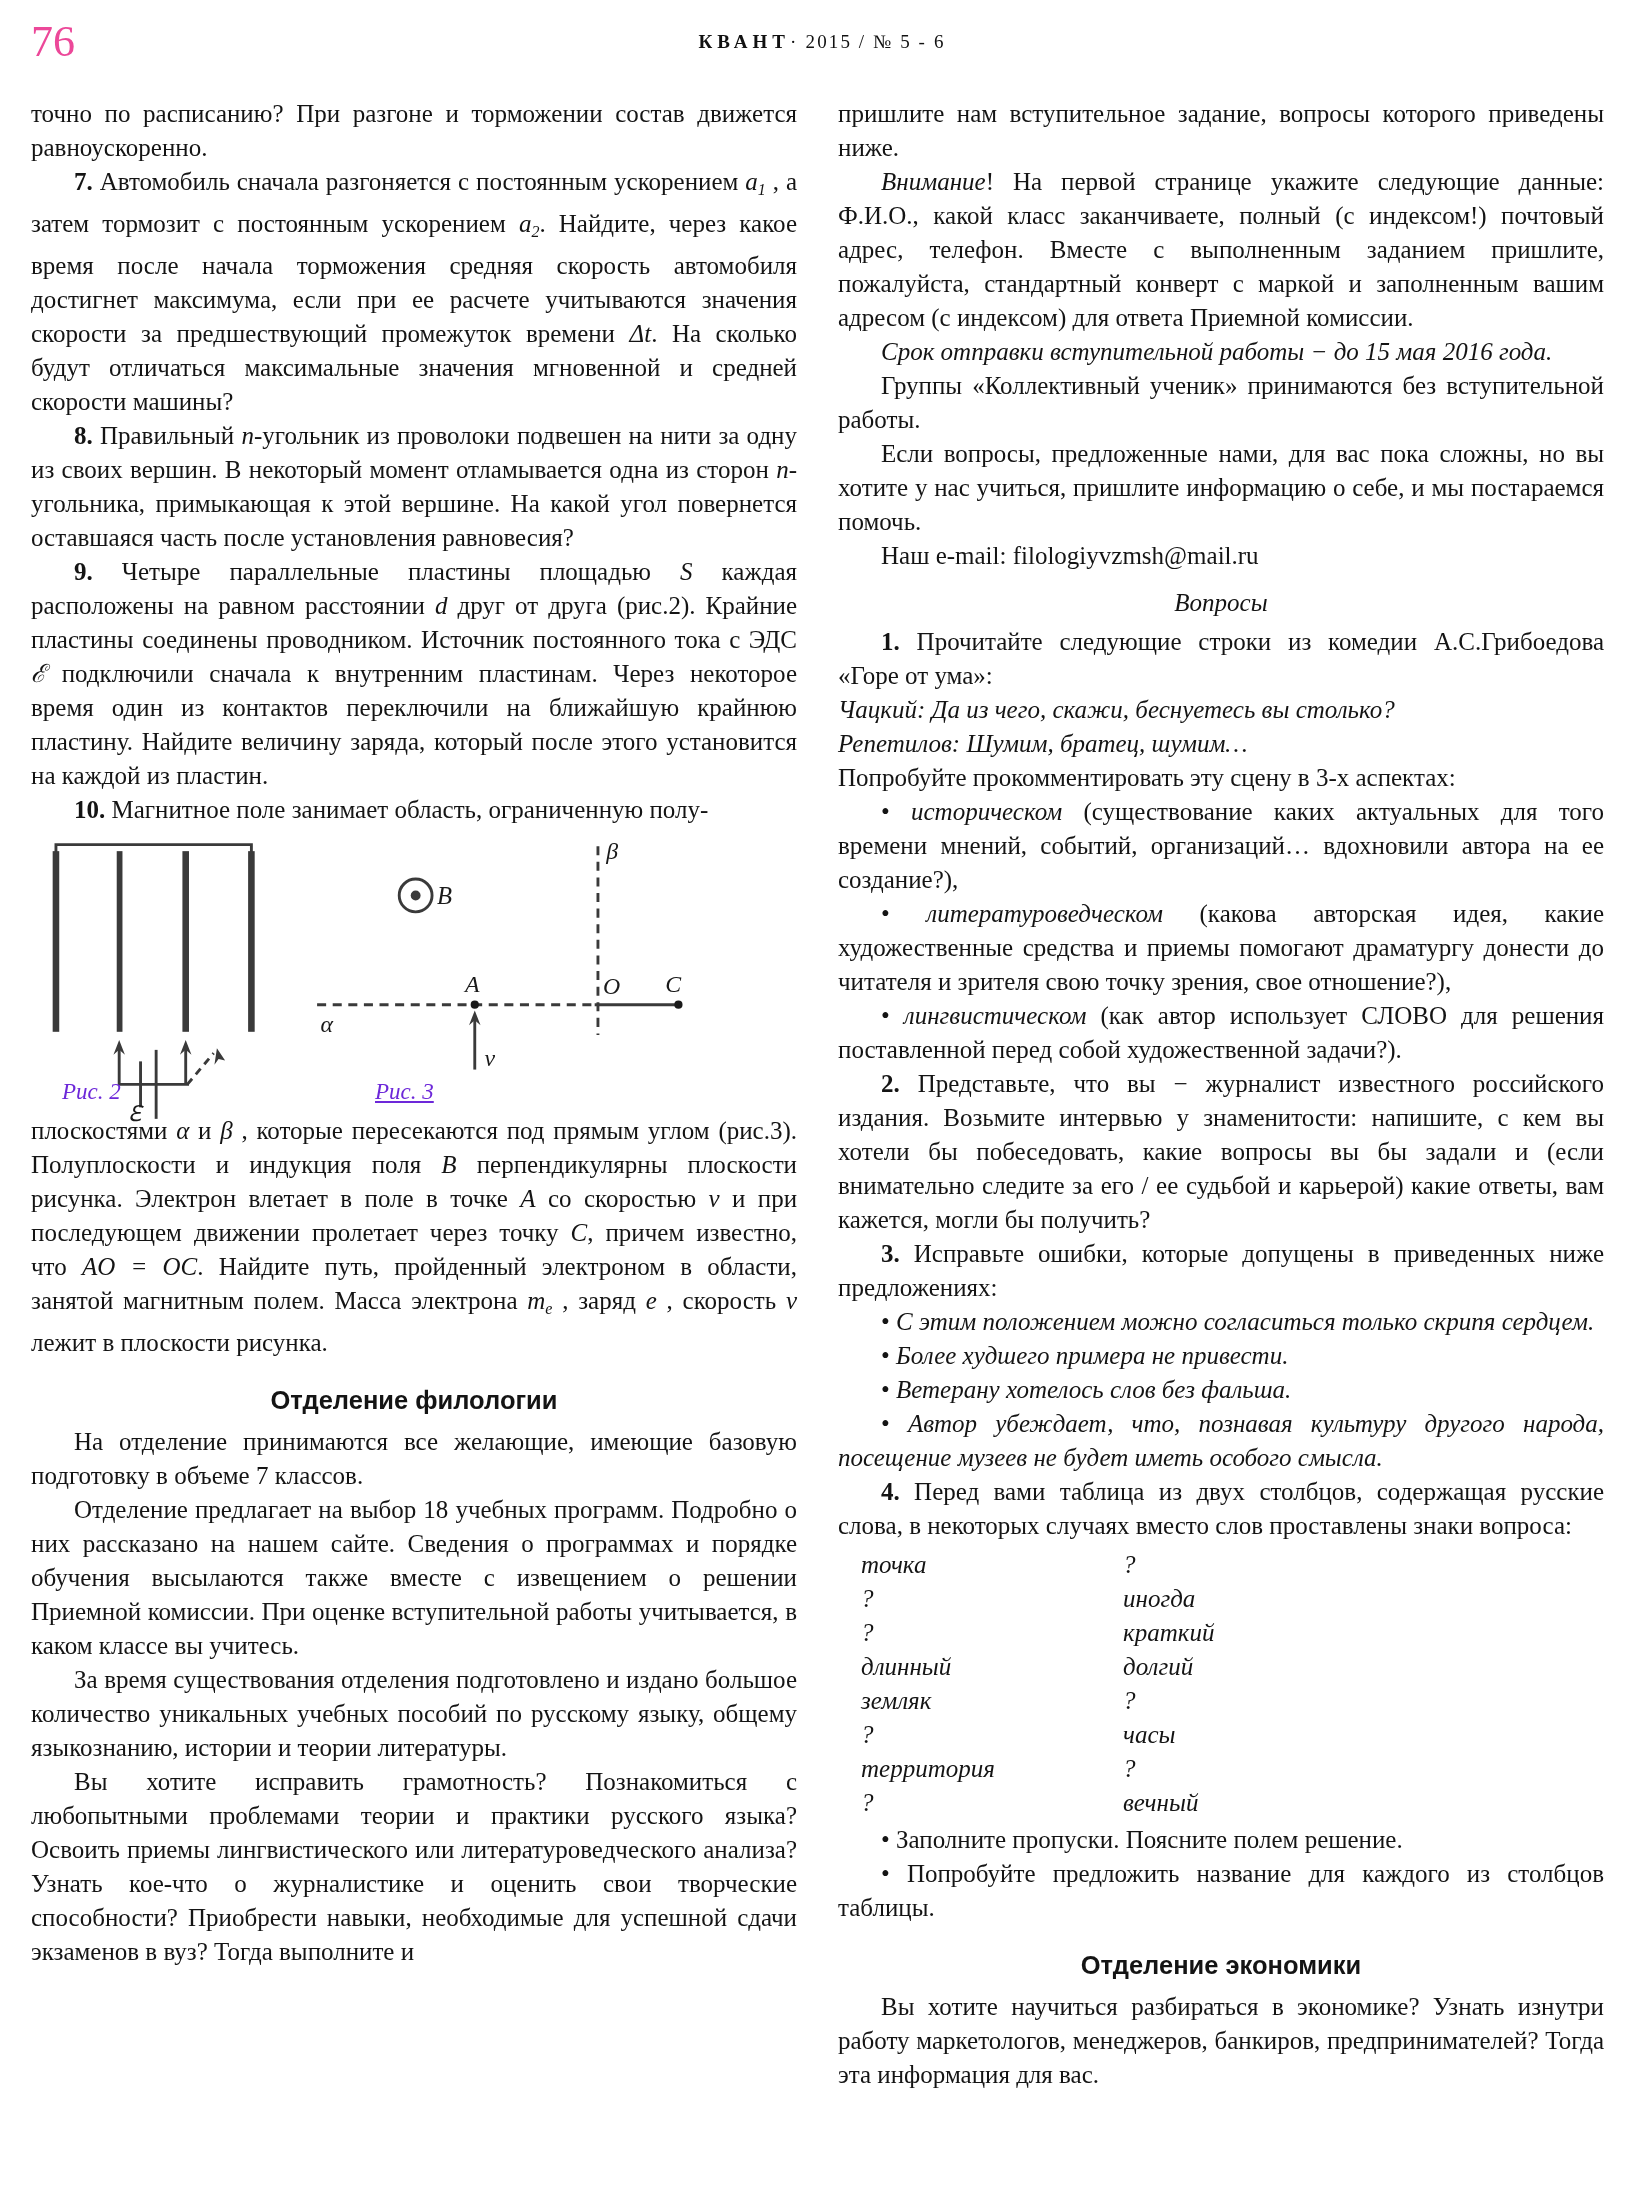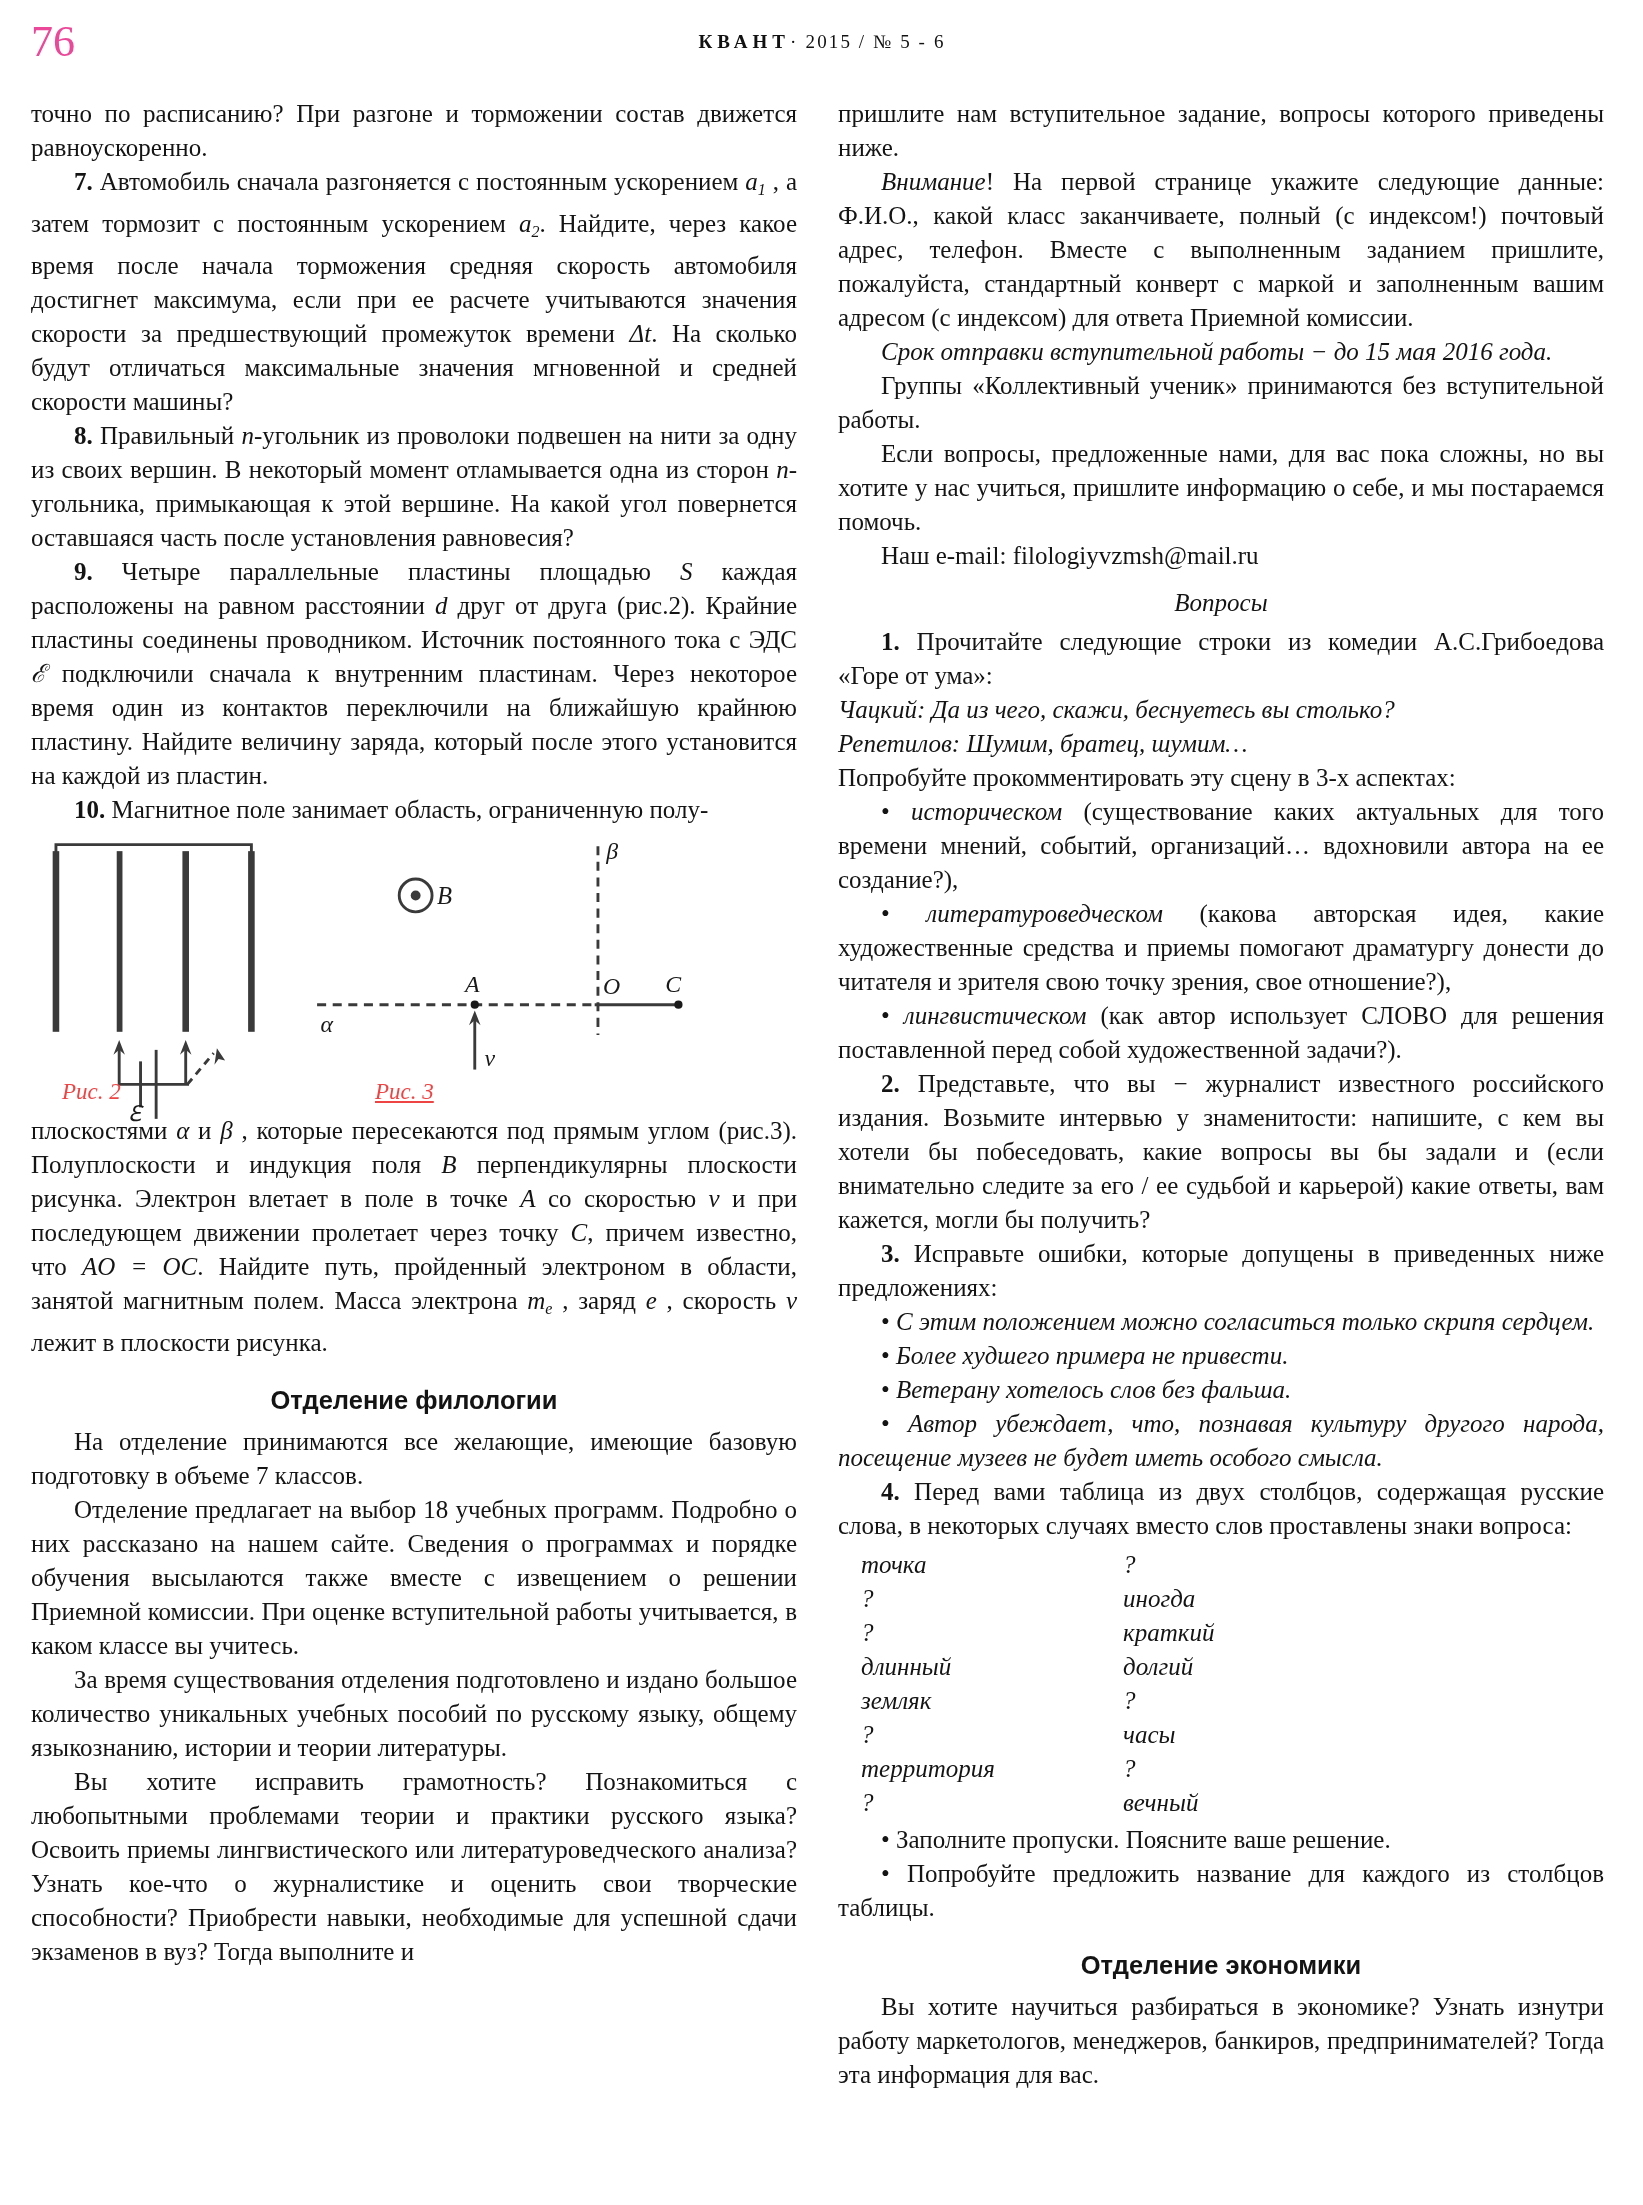--- a/index.html
+++ b/index.html
@@ -75,21 +75,21 @@
 
   
   .figblock{
     position:relative;
     width:766px;height:271px;
     margin:11.5px 0 5px 0;
     text-indent:0;
   }
   .figcap{
     position:absolute;bottom:0;
-    font-style:italic;font-size:23px;color:#ef4444;
+    font-style:italic;font-size:23px;color:#6d28d9;
   }
   .figcap.f2{left:31px;}
   .figcap.f3{left:344px;text-decoration:underline;}
 
   svg{display:block;overflow:visible;}
 </style>
 </head>
 <body>
 
 <div class="page">
@@ -246,21 +246,21 @@
           <td class="c1">территория</td>
           <td class="c2">?</td>
         </tr>
         <tr>
           <td class="c1">?</td>
           <td class="c2">вечный</td>
         </tr>
       </tbody>
     </table>
 
-    <p class="bullet">Заполните пропуски. Поясните ваше решение.</p>
+    <p class="bullet">Заполните пропуски. Поясните полем решение.</p>
     <p class="bullet">Попробуйте предложить название для каждого из столбцов таблицы.</p>
 
     <h3 class="section">Отделение экономики</h3>
     <p>Вы хотите научиться разбираться в экономике? Узнать изнутри работу маркетологов, менеджеров, банкиров, предпринимателей? Тогда эта информация для вас.</p>
   </div>
 
 </div>
 
 
 </body></html>

